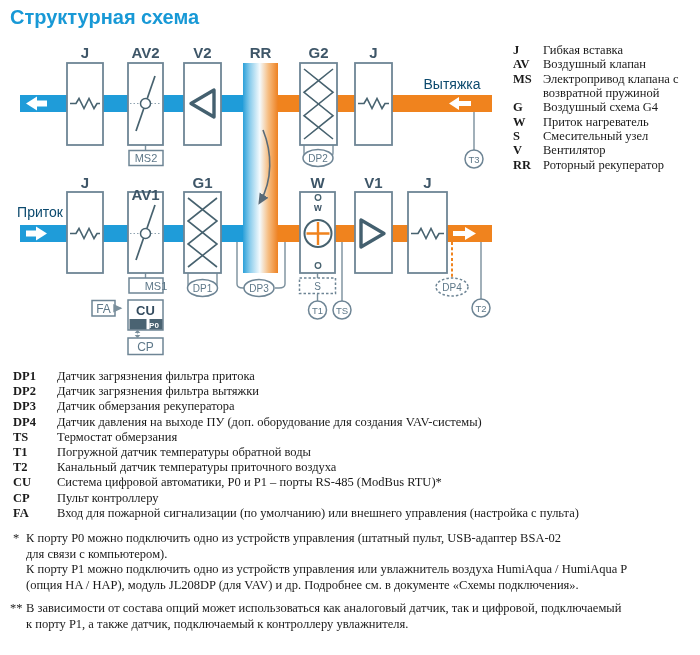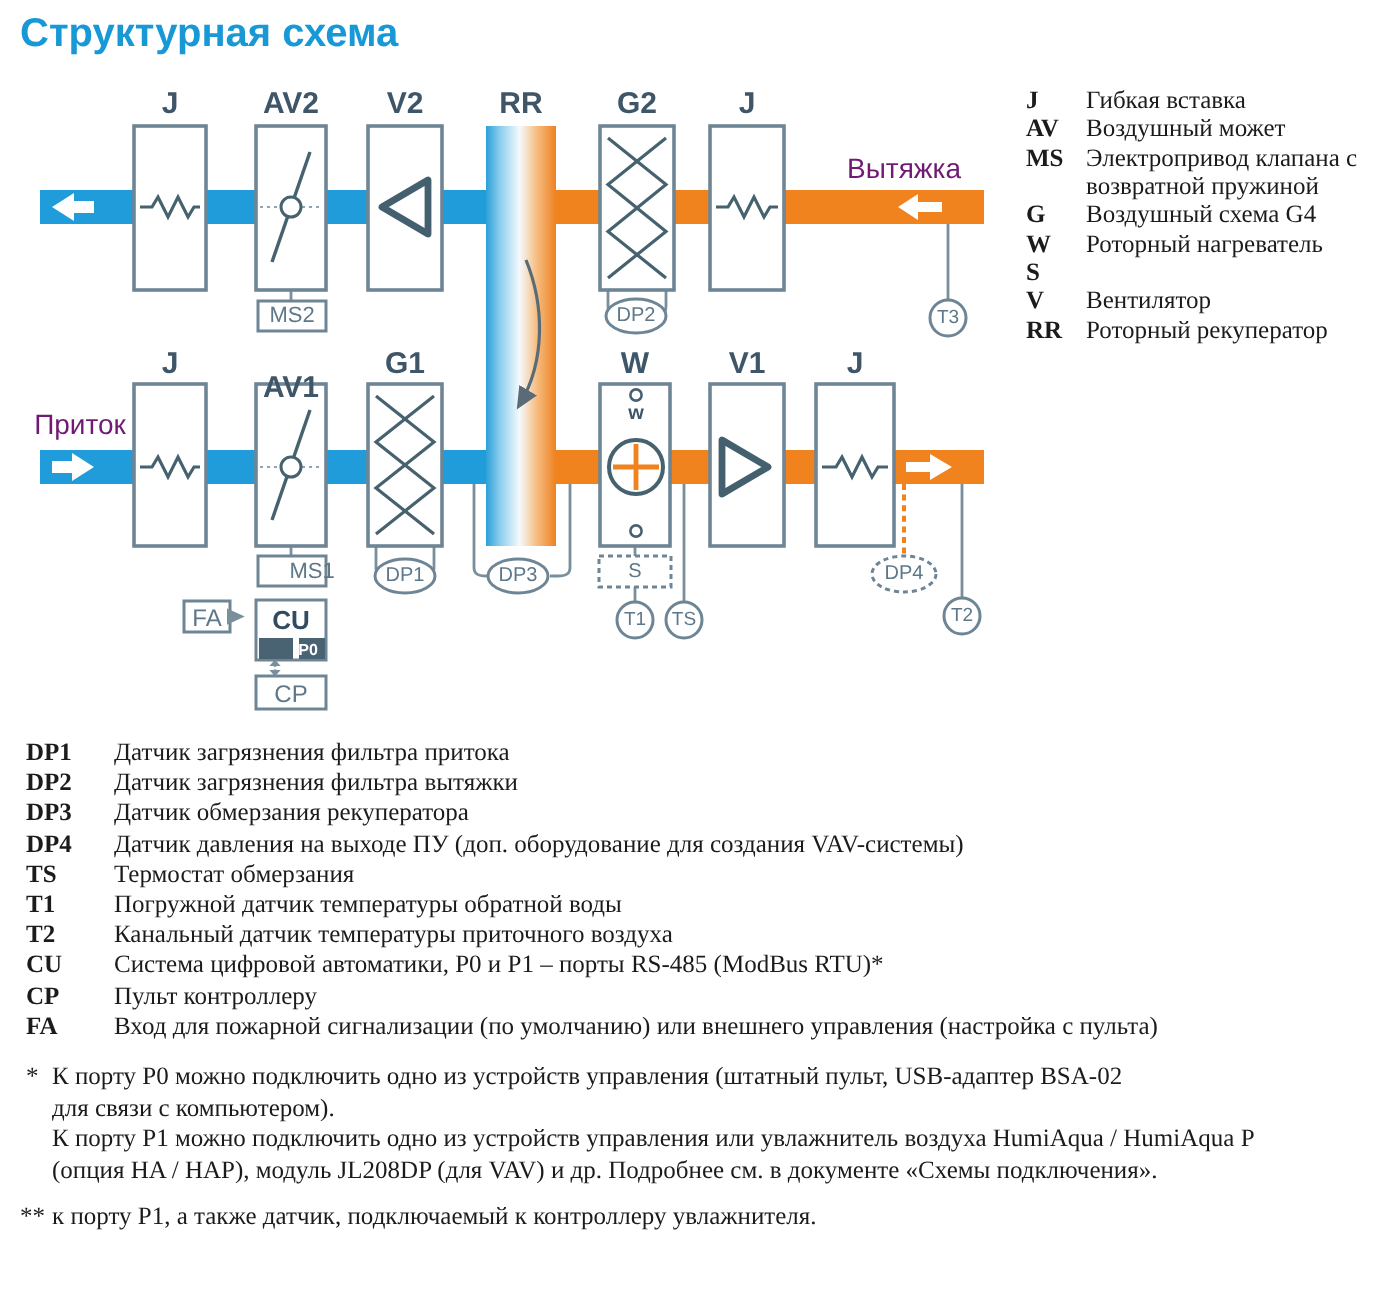--- a/index.html
+++ b/index.html
@@ -5,21 +5,21 @@
   html,body{margin:0;padding:0;background:#fff;}
   .canvas{position:relative;width:700px;height:655px;background:#fff;overflow:hidden;
           font-family:"Liberation Sans",sans-serif;padding-left:13px;}
   svg{position:absolute;left:0;top:0;}
   .al{position:absolute;transform:translate(-50%,-50%);white-space:nowrap;}
   .title{position:absolute;left:10px;top:6px;font:bold 20px "Liberation Sans",sans-serif;color:#1899D6;}
   .comp{font:bold 15px "Liberation Sans",sans-serif;color:#3E5668;}
   .tag{font:11px "Liberation Sans",sans-serif;color:#5E7889;}
   .sens{font:9.5px "Liberation Sans",sans-serif;color:#5E7889;}
   .dpl{font:10px "Liberation Sans",sans-serif;color:#5E7889;}
-  .dl{font:14px "Liberation Sans",sans-serif;color:#701a75;}
+  .dl{font:14px "Liberation Sans",sans-serif;color:#0c4a6e;}
   .wsm{font:bold 10px "Liberation Sans",sans-serif;color:#3E5668;}
   .cul{font:bold 13px "Liberation Sans",sans-serif;color:#334B5E;}
   .pp{font:bold 8px "Liberation Sans",sans-serif;color:#fff;margin-left:16px;}
   .fal{font:12px "Liberation Sans",sans-serif;color:#5E7889;}
   .legend{position:absolute;left:513px;top:44px;width:187px;
           font-family:"Liberation Serif",serif;font-size:12.5px;color:#1b1b1b;}
   .lg-row{display:grid;grid-template-columns:30px 1fr;line-height:13.9px;margin-bottom:0.5px;}
   .lg-key{font-weight:bold;}
   .defs{position:absolute;left:13px;top:369px;width:676px;
         font-family:"Liberation Serif",serif;font-size:12.5px;color:#1b1b1b;}
@@ -186,36 +186,37 @@
   <div class="al pp" style="left:156px;top:324.5px">P1</div>
   <div class="al fal" style="left:145.5px;top:346.5px">CP</div>
 
   <div class="legend">
     <div class="lg-row">
         <span class="lg-key">J</span>
         <span>Гибкая вставка</span>
       </div>
     <div class="lg-row">
         <span class="lg-key">AV</span>
-        <span>Воздушный может</span>
+        <span>Воздушный клапан</span>
       </div>
     <div class="lg-row">
         <span class="lg-key">MS</span>
         <span>Электропривод клапана с возвратной пружиной</span>
       </div>
     <div class="lg-row">
         <span class="lg-key">G</span>
         <span>Воздушный схема G4</span>
       </div>
     <div class="lg-row">
         <span class="lg-key">W</span>
-        <span>Роторный нагреватель</span>
+        <span>Приток нагреватель</span>
       </div>
     <div class="lg-row">
         <span class="lg-key">S</span>
+        <span>Смесительный узел</span>
       </div>
     <div class="lg-row">
         <span class="lg-key">V</span>
         <span>Вентилятор</span>
       </div>
     <div class="lg-row">
         <span class="lg-key">RR</span>
         <span>Роторный рекуператор</span>
       </div>
   </div>
@@ -265,16 +266,17 @@
 
   <div class="fn" style="left:13px;top:531px">*</div>
   <div class="fn" style="left:26px;top:531px">
     <div>К порту P0 можно подключить одно из устройств управления (штатный пульт, USB-адаптер BSA-02</div>
     <div>для связи с компьютером).</div>
     <div>К порту P1 можно подключить одно из устройств управления или увлажнитель воздуха HumiAqua /  HumiAqua P</div>
     <div>(опция HA / HAP), модуль JL208DP (для VAV) и др. Подробнее см. в документе «Схемы подключения».</div>
   </div>
   <div class="fn" style="left:10px;top:601px">**</div>
   <div class="fn" style="left:26px;top:601px">
+    <div>В зависимости от состава опций может использоваться как аналоговый датчик, так и цифровой, подключаемый</div>
     <div>к порту P1, а также датчик, подключаемый к контроллеру увлажнителя.</div>
   </div>
 
 </div>
 
 </body></html>

